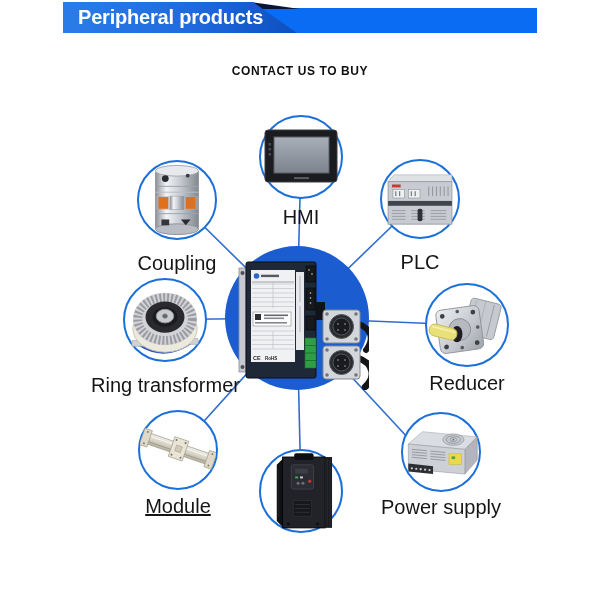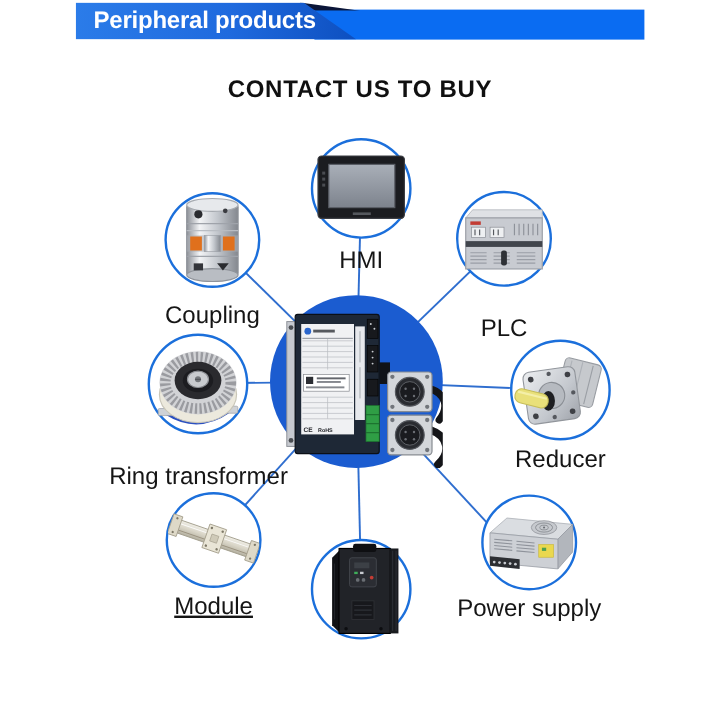--- a/index.html
+++ b/index.html
@@ -11,35 +11,35 @@
   .banner-fold{position:absolute;left:250px;top:2px;width:50px;height:7px;background:#0a1538;
                clip-path:polygon(0 0,100% 100%,0 100%);}
   .banner-ribbon{position:absolute;left:63px;top:2px;width:234px;height:31px;box-sizing:border-box;
                background:linear-gradient(98deg,#2b7ce9 0%,#1f6ade 55%,#0d4fc0 100%);
                clip-path:polygon(0 0,81.2% 0,100% 100%,0 100%);
                display:flex;align-items:center;padding-left:15px;}
   .banner-ribbon span{color:#ffffff;font-size:20px;font-weight:700;letter-spacing:-0.2px;}
 
   
   .page-title{position:absolute;left:0;top:64px;width:600px;text-align:center;
-              font-size:20px;font-weight:700;color:#101010;letter-spacing:0.6px;}
+              font-size:12px;font-weight:700;color:#101010;letter-spacing:0.6px;}
 
   
   .wires{position:absolute;left:0;top:0;}
 
   
   .pnode{position:absolute;display:flex;flex-direction:column;align-items:center;}
   .pcircle{border:2px solid #1b6fdb;border-radius:50%;background:#ffffff;box-sizing:border-box;
            display:flex;align-items:center;justify-content:center;}
   .plabel{white-space:nowrap;font-size:20px;color:#151515;text-align:center;}
 
   .n0{left:259px;top:115px;} .n0 .pcircle{width:84px;height:84px;} .n0 .plabel{margin-top:7px;}
   .n1{left:137px;top:160px;} .n1 .pcircle{width:80px;height:80px;} .n1 .plabel{margin-top:12px;}
-  .n2{left:380px;top:159px;} .n2 .pcircle{width:80px;height:80px;} .n2 .plabel{margin-top:24px;}
-  .n3{left:91px; top:278px;} .n3 .pcircle{width:84px;height:84px;} .n3 .plabel{margin-top:24px;text-align:right;}
+  .n2{left:380px;top:159px;} .n2 .pcircle{width:80px;height:80px;} .n2 .plabel{margin-top:12px;}
+  .n3{left:91px; top:278px;} .n3 .pcircle{width:84px;height:84px;} .n3 .plabel{margin-top:12px;text-align:right;}
   .n4{left:425px;top:283px;} .n4 .pcircle{width:84px;height:84px;} .n4 .plabel{margin-top:5px;text-align:center;}
   .n5{left:138px;top:410px;} .n5 .pcircle{width:80px;height:80px;} .n5 .plabel{margin-top:5px;text-decoration:underline;}
   .n6{left:381px;top:412px;} .n6 .pcircle{width:80px;height:80px;} .n6 .plabel{margin-top:4px;}
   .n7{left:259px;top:449px;} .n7 .pcircle{width:84px;height:84px;} .n7 .plabel{margin-top:8px;}
 
   
   .hub{position:absolute;left:225px;top:246px;width:144px;height:144px;border-radius:50%;
        background:#1b5cd0;display:flex;align-items:center;justify-content:center;}
 </style>
 </head>

